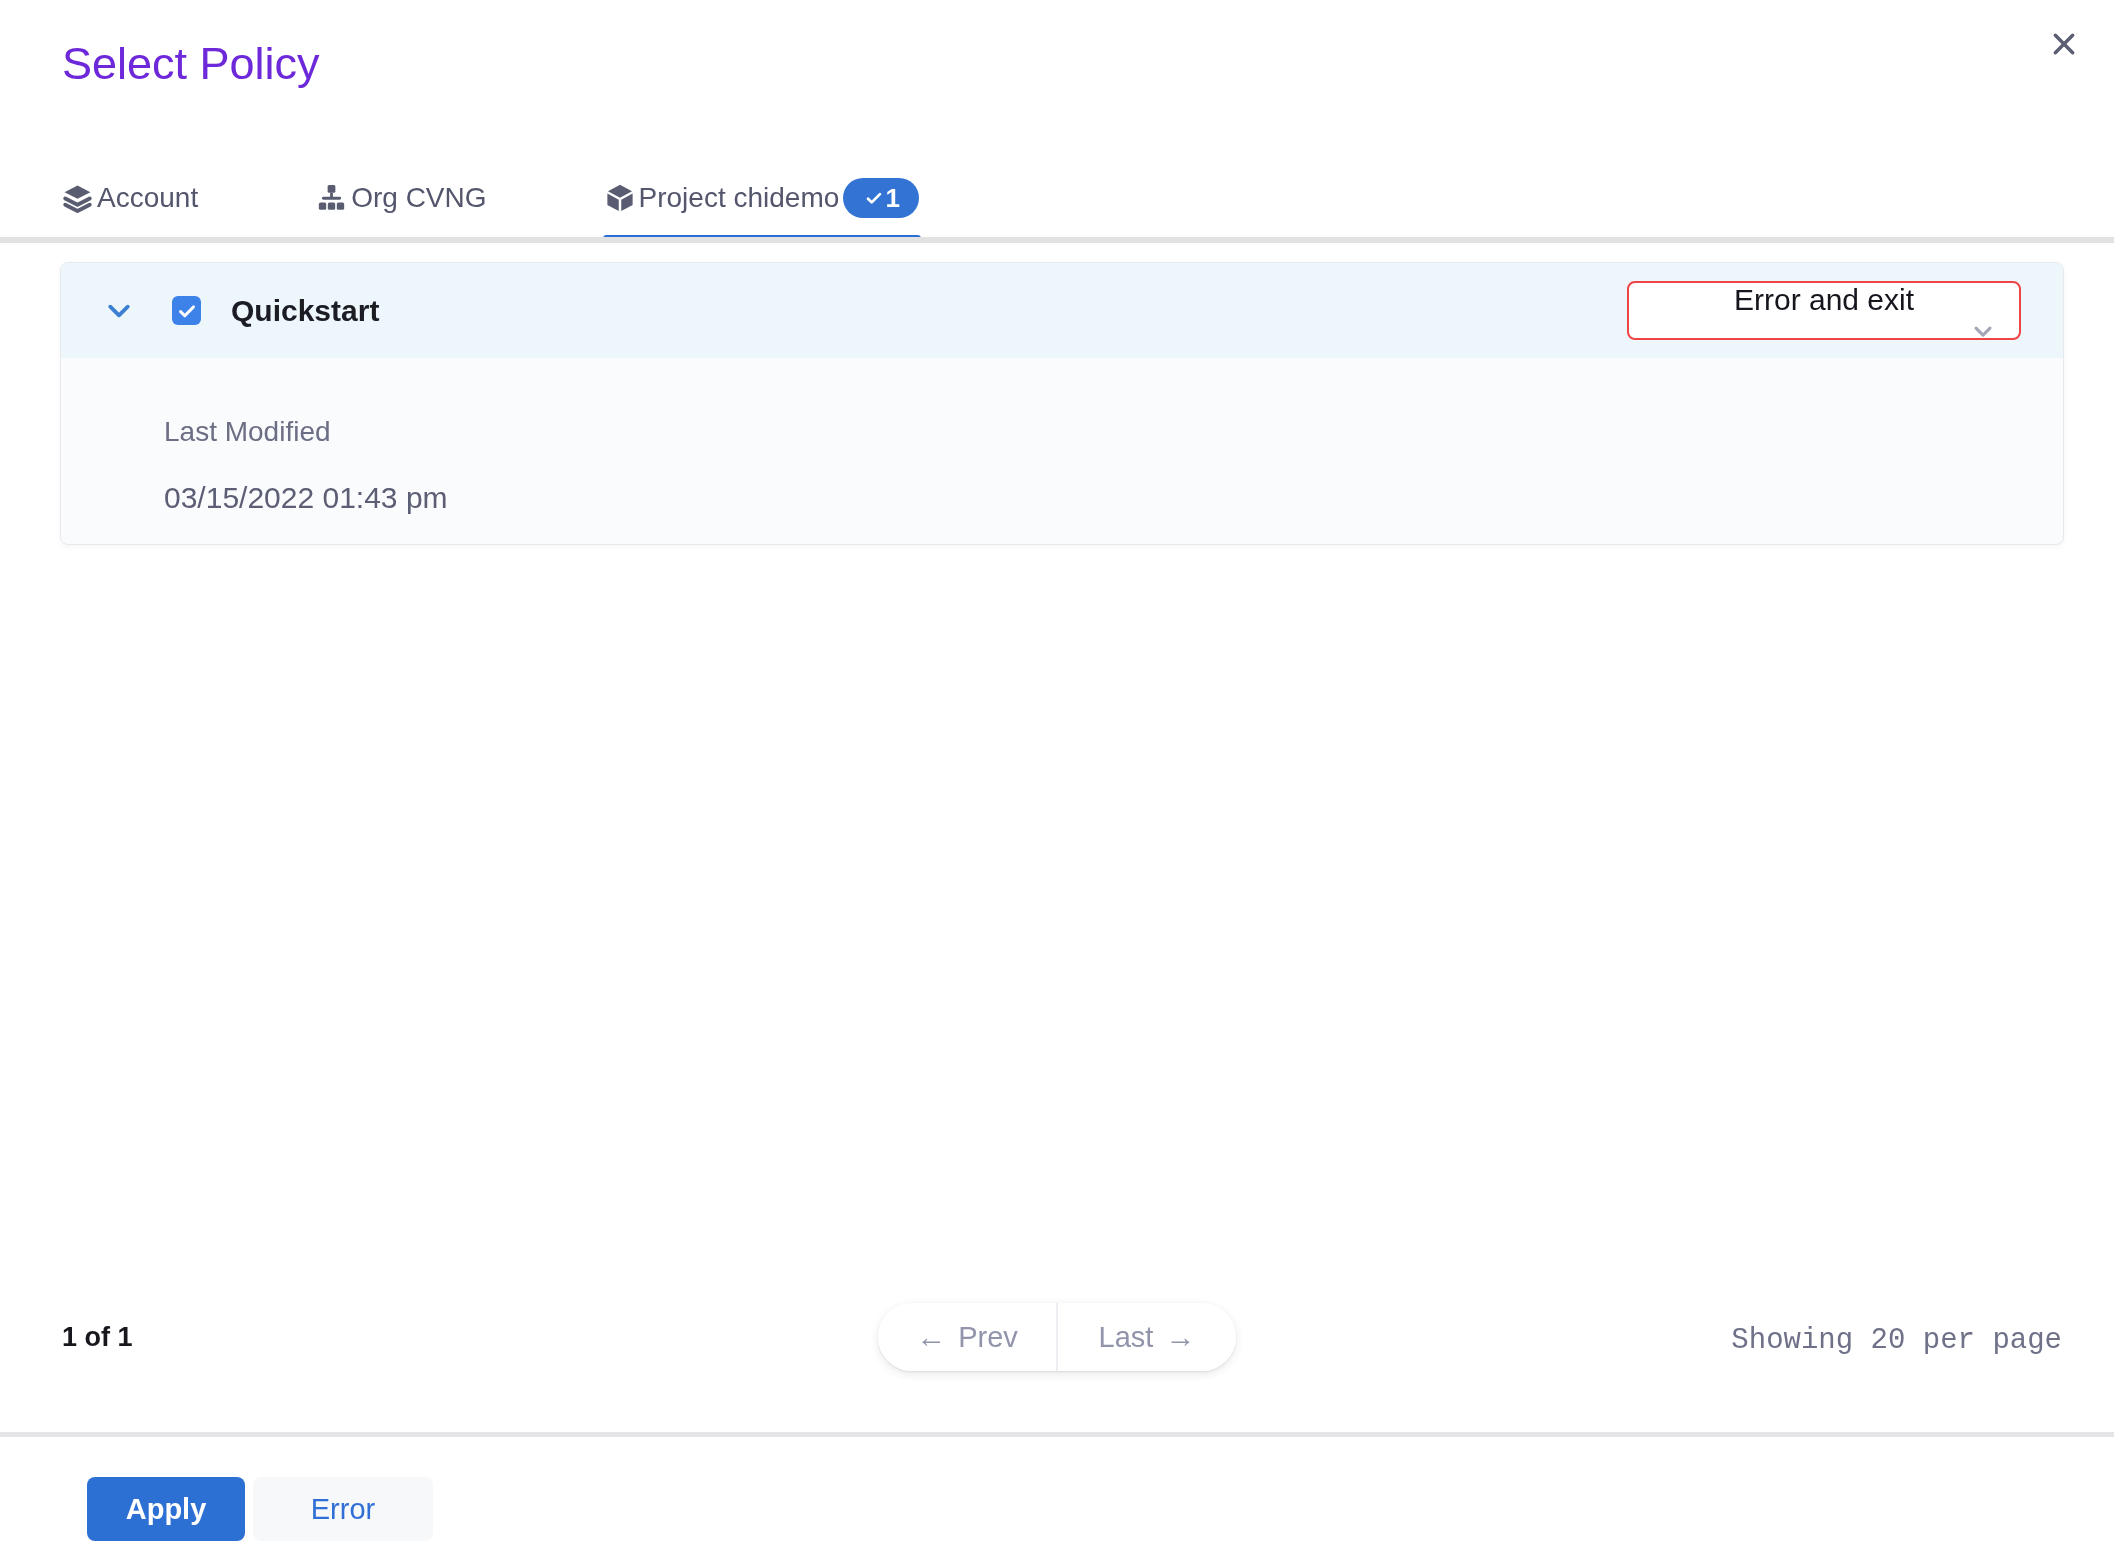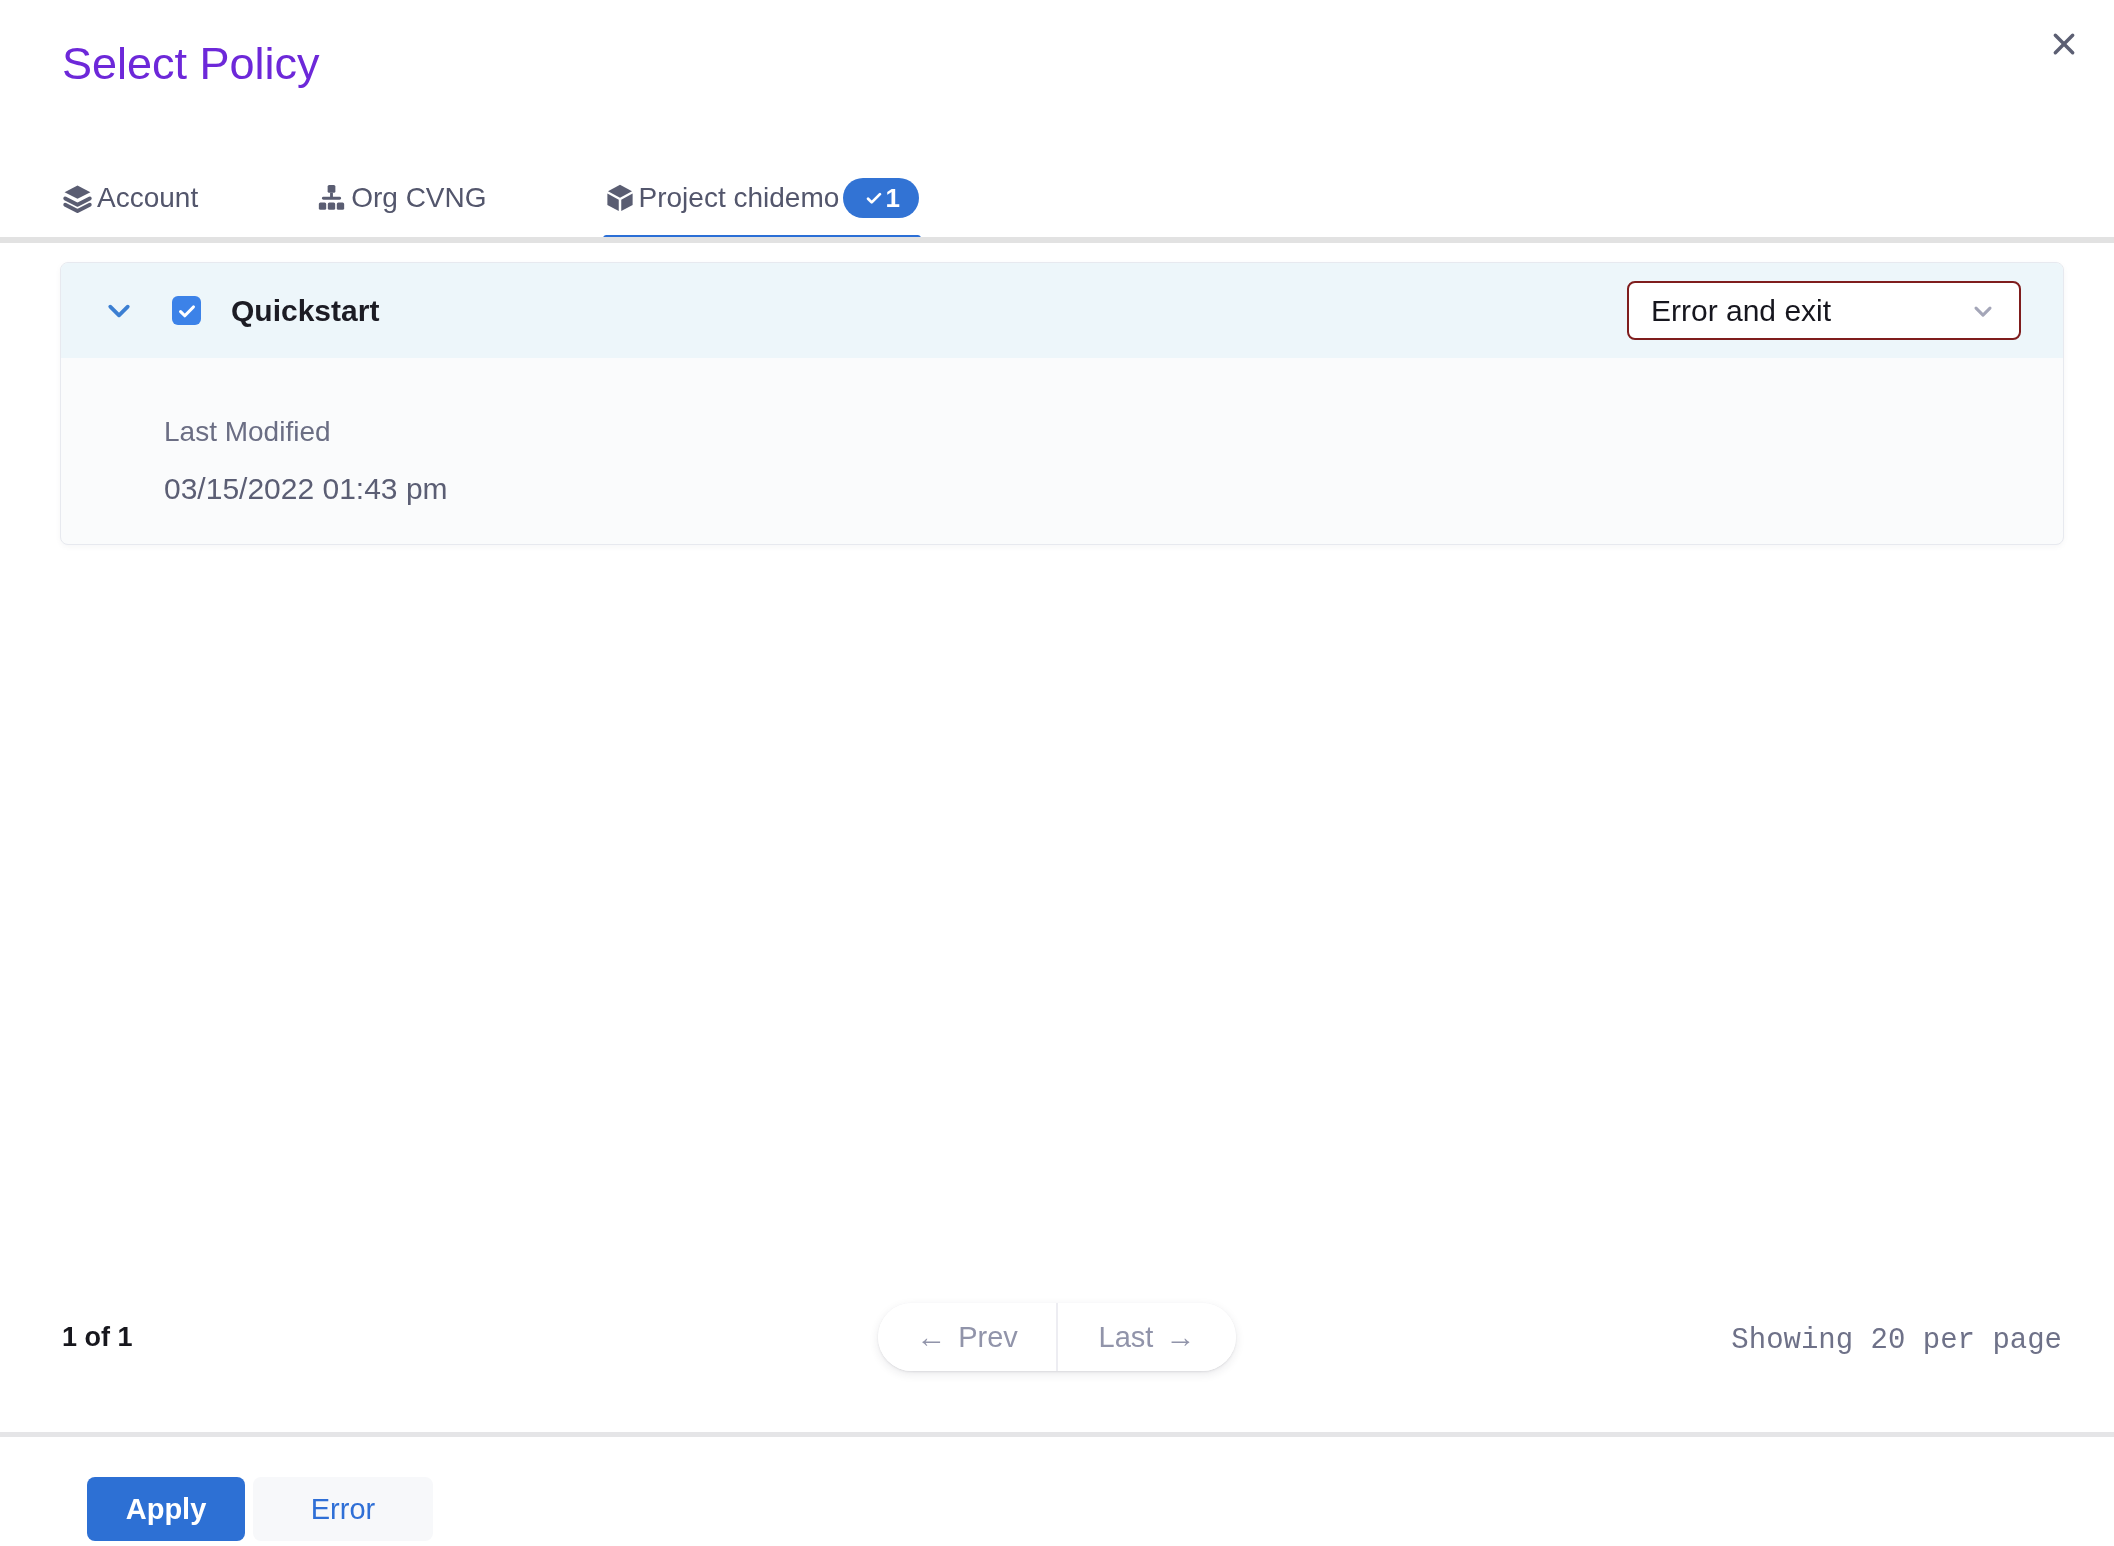--- a/index.html
+++ b/index.html
@@ -71,30 +71,30 @@
     background: #3c82e8; border-radius: 6px;
     display: flex; align-items: center; justify-content: center;
     cursor: pointer;
   }
   .policy-name {
     margin-left: 30px; font-size: 30px; font-weight: 700; color: #1c1c24;
   }
   .action-select {
     position: absolute; right: 42px; top: 18px;
     width: 394px; height: 59px; box-sizing: border-box;
-    background: #ffffff; border: 2px solid #7f1d1d; border-radius: 8px;
+    background: #ffffff; border: 2px solid #ef4444; border-radius: 8px;
     display: flex; align-items: center; padding: 0 22px;
-    font-size: 30px; color: #16161e; cursor: pointer;
+    font-size: 30px; color: #16161e; cursor: pointer; flex-direction: column;
   }
   .action-select .select-chevron {
     margin-left: auto; display: flex; align-items: center;
   }
   .panel-body { padding: 58px 0 0 103px; }
   .detail-label { font-size: 28px; color: #6b6e84; }
-  .detail-value { margin-top: 24px; font-size: 30px; color: #5b5e74; }
+  .detail-value { margin-top: 33px; font-size: 30px; color: #5b5e74; }
 
   
   .page-indicator {
     position: absolute; left: 62px; top: 1322px;
     font-size: 27px; font-weight: 600; color: #17171d;
   }
   .pager {
     position: absolute; left: 50%; top: 1303px; transform: translateX(-50%);
     height: 68px; background: #ffffff; border-radius: 34px;
     display: flex; align-items: center; overflow: hidden;

